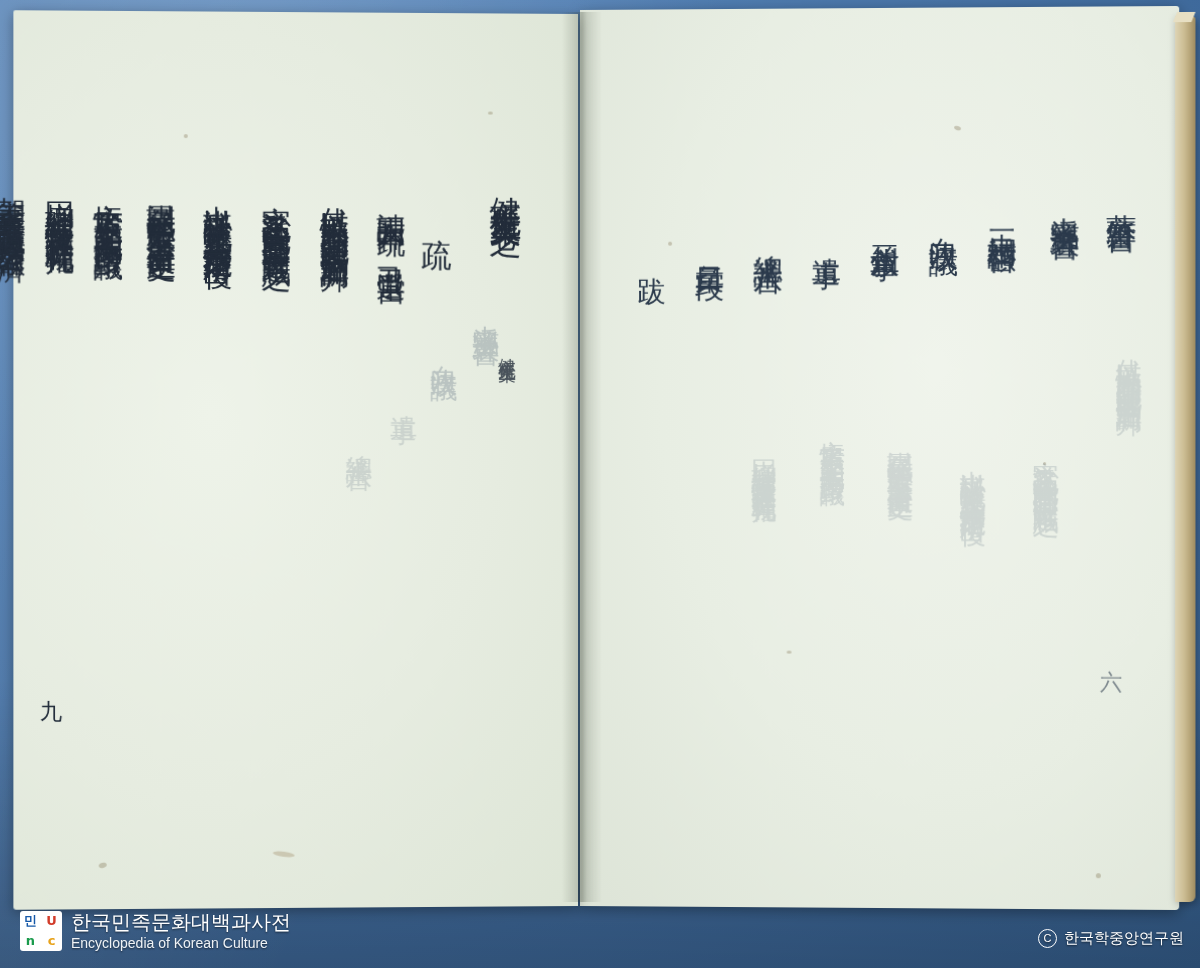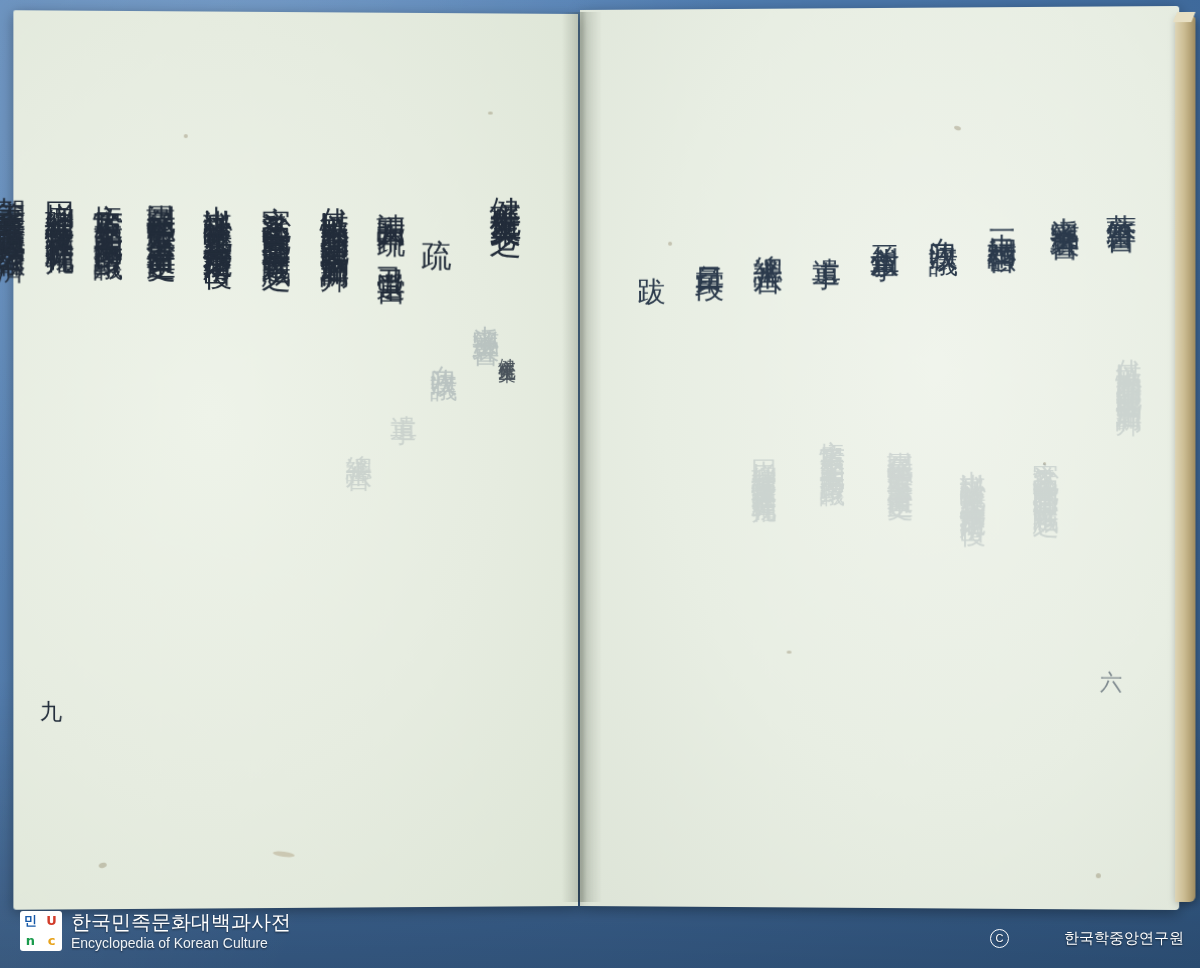--- a/index.html
+++ b/index.html
@@ -207,21 +207,20 @@
     height: 17px;
     border: 1.4px solid #ffffff;
     border-radius: 50%;
     font-size: 11px;
     font-family: "Liberation Sans", sans-serif;
     line-height: 1;
   }
   .wm-right-text {
     font-size: 15px;
     font-family: "DejaVu Sans", sans-serif;
-    margin-left: 48px;
   }
 </style>
 </head>
 <body>
 
 <div id="page">
 
   <div class="backdrop"></div>
 
   <div class="book">

